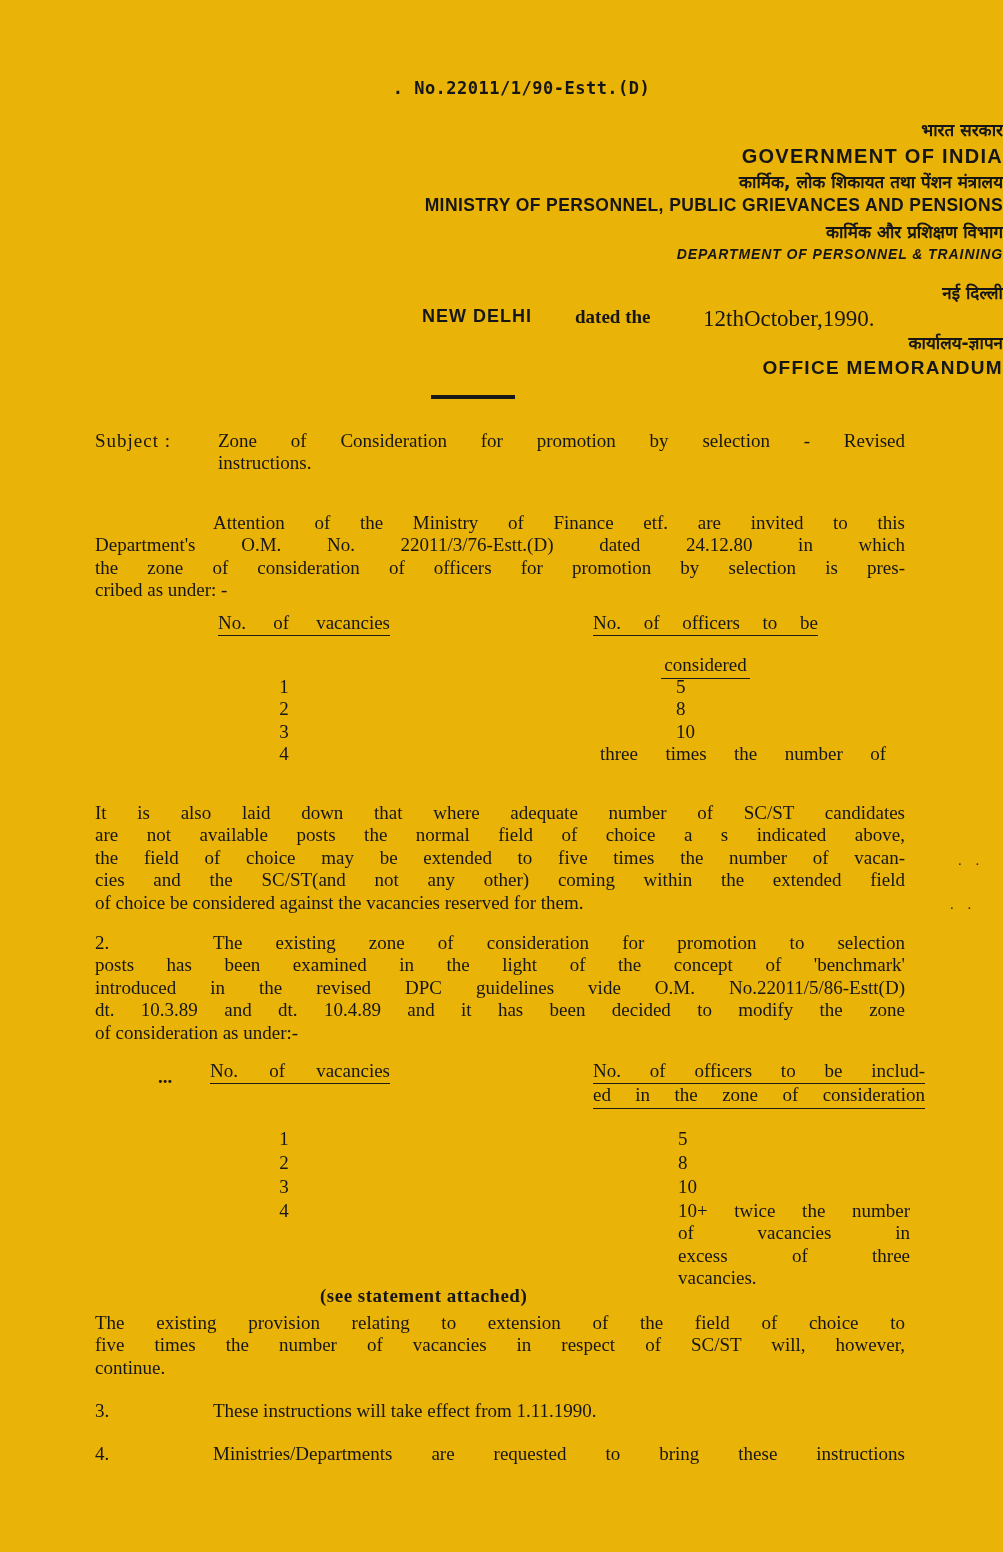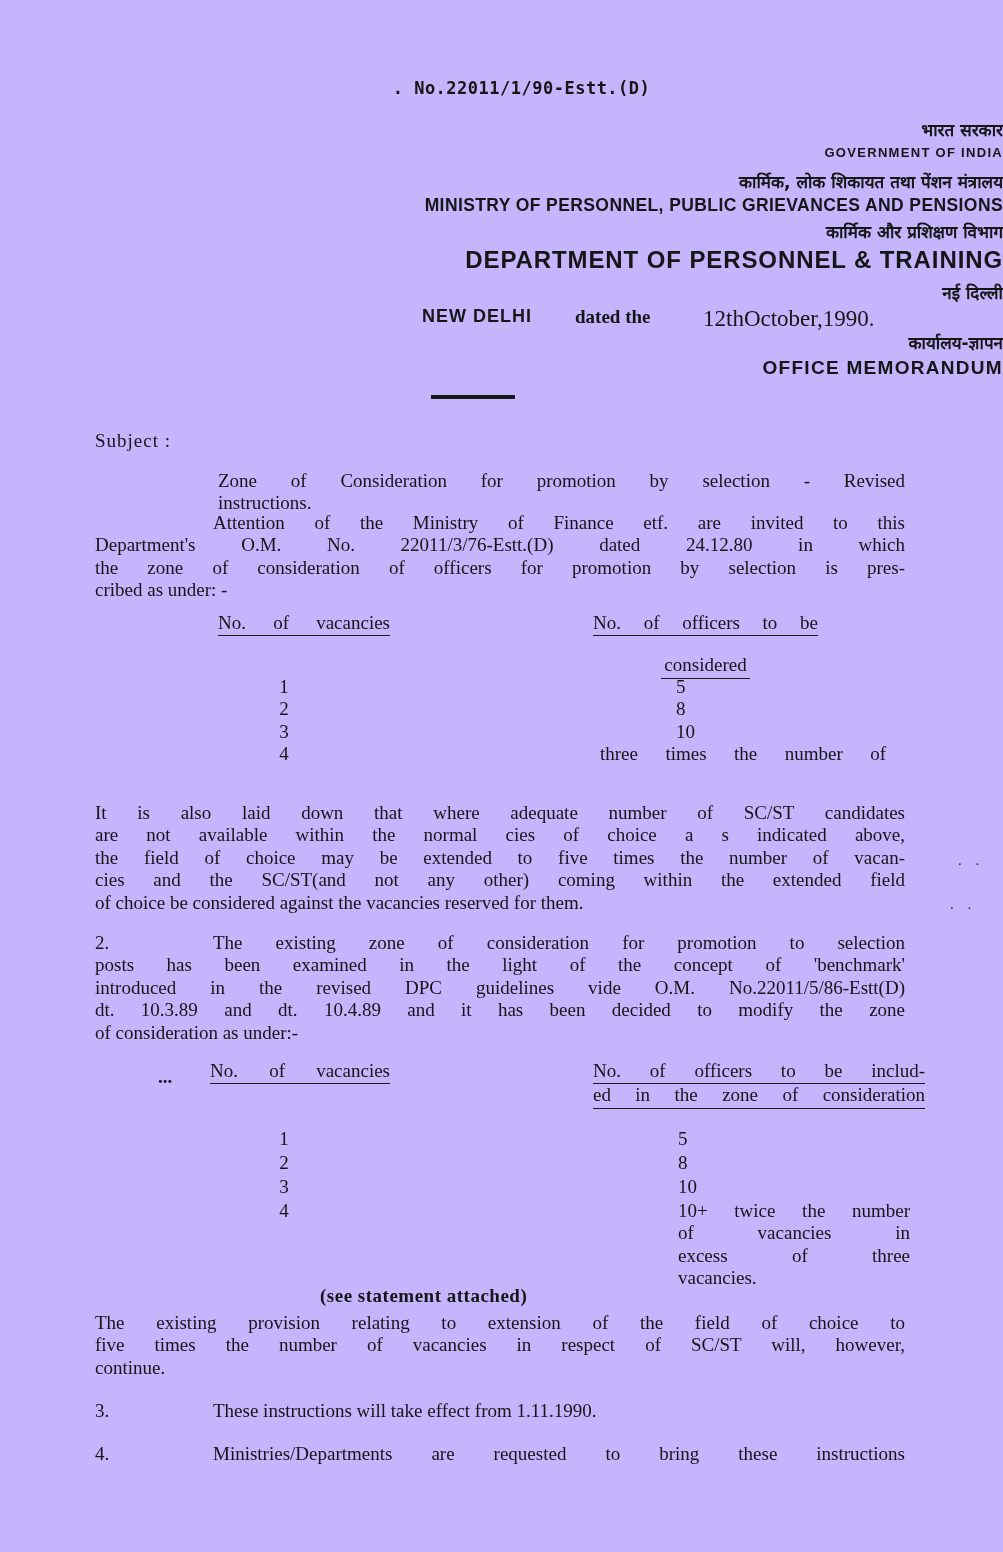--- a/index.html
+++ b/index.html
@@ -1,39 +1,39 @@
 <!DOCTYPE html>
 <html><head>
 <meta charset="utf-8">
 <style>
   html,body{margin:0;padding:0;background:#e9e9e9;}
-  .page{position:relative;width:1003px;height:1552px;margin:0 auto;background:#c4b5fd;
+  .page{position:relative;width:1003px;height:1552px;margin:0 auto;background:#eab308;
         font-family:"Liberation Serif","DejaVu Serif",serif;color:#161616;overflow:hidden;}
   .abs{position:absolute;}
   .center{left:0;width:100%;text-align:right;}
   .ref{top:78px;left:0;width:100%;text-align:center;font-family:"DejaVu Sans Mono",monospace;
        font-weight:bold;font-size:17px;letter-spacing:0.5px;padding-left:20px;}
   .hindi{font-family:"DejaVu Sans",sans-serif;font-weight:bold;font-size:17px;}
   .hsans{font-family:"Liberation Sans","DejaVu Sans",sans-serif;font-weight:bold;}
-  .sz-govt{font-size:13px;letter-spacing:1.3px;}
+  .sz-govt{font-size:20px;letter-spacing:1.3px;}
   .sz-min{font-size:17.5px;letter-spacing:0.4px;}
-  .sz-dept{font-size:24px;letter-spacing:0.9px;}
+  .sz-dept{font-size:14px;letter-spacing:0.9px;font-style:italic;}
   .sz-om{font-size:19px;letter-spacing:1.3px;}
   .nd{font-family:Liberation Sans, sans-serif;font-weight:bold;font-size:18px;letter-spacing:1px;}
   .datedthe{font-weight:bold;font-size:19px;}
   .datev{font-weight:normal;font-size:23px;}
   .om-bar{background:#181818;}
   .body-block{left:95px;width:810px;font-size:19px;line-height:22.4px;}
   .tline{text-align:justify;text-align-last:justify;}
   .tline.last{text-align-last:left;}
   .just-last .tline.last{text-align-last:justify;}
   .indent-first .tline:first-child{text-indent:118px;}
   .pnum{position:absolute;left:0;top:0;}
   .subj-label{position:absolute;left:0;top:0;letter-spacing:1px;}
-  .subj-body{margin-left:123px;width:687px;margin-top:40px;}
+  .subj-body{margin-left:123px;width:687px;}
   .table{left:95px;width:860px;font-size:19px;line-height:22.4px;}
   .t-h{position:absolute;top:0;}
   .uline{border-bottom:1.7px solid #1c1c1c;text-align:justify;text-align-last:justify;padding-bottom:1px;}
   .centered{text-align:center;margin-top:18px;}
   .uline2{display:inline-block;border-bottom:1.7px solid #1c1c1c;padding:0 3px 1px;}
   .trow{position:absolute;left:0;width:100%;}
   .tnum{position:absolute;left:176px;width:26px;text-align:center;}
   .tval{position:absolute;}
   .t1 .tval.shift{left:581px;width:240px;}
   .t1 .tval.wide{left:505px;width:286px;}
@@ -110,21 +110,21 @@
     <div class="trow" style="top:131px">
       <span class="tnum">4</span>
       <div class="tval wide">
           <div class="tline">three times the number of</div>
         </div>
     </div>
   </div>
 
   <div class="abs body-block" style="top:802px">
       <div class="tline">It is also laid down that where adequate number of SC/ST candidates</div>
-      <div class="tline">are not available within the normal cies of choice a s indicated above,</div>
+      <div class="tline">are not available posts the normal field of choice a s indicated above,</div>
       <div class="tline">the field of choice may be extended to five times the number of vacan-</div>
       <div class="tline">cies and the SC/ST(and not any other) coming within the extended field</div>
       <div class="tline last">of choice be considered against the vacancies reserved for them.</div>
     </div>
 
   <div class="abs body-block" style="top:932px">
     <span class="pnum">2.</span>
     <div class="indent-first">
         <div class="tline">The existing zone of consideration for promotion to selection</div>
         <div class="tline">posts has been examined in the light of the concept of 'benchmark'</div>

